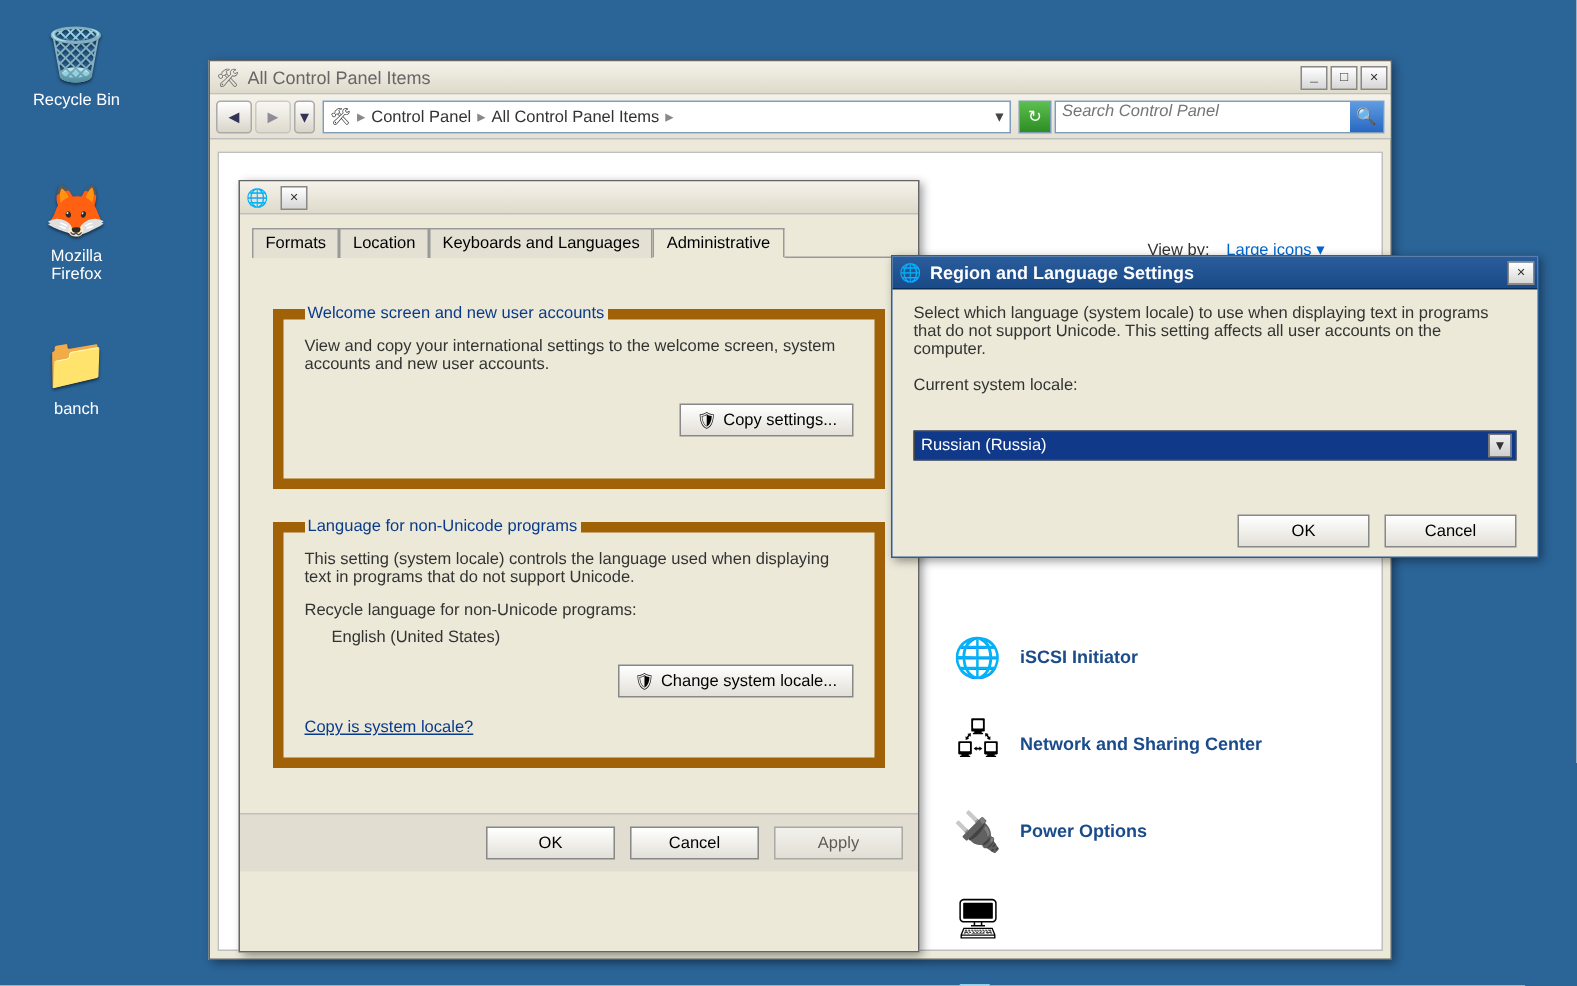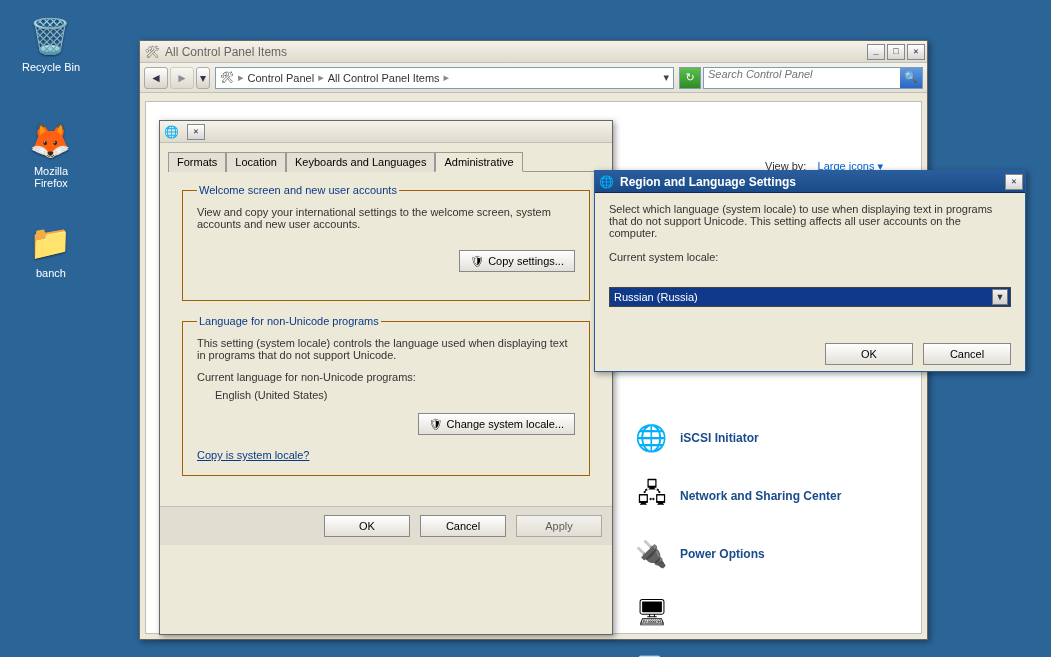--- a/index.html
+++ b/index.html
@@ -190,23 +190,24 @@
   .tab.active {
     background:#ece9d8;
     border-bottom:1px solid #ece9d8;
   }
   .tabbody {
     margin:0 8px 8px;
     padding: 12px 12px 8px;
     background:#ece9d8;
   }
   fieldset.inner {
-    border:1px solid #a16207;
+    border:7px solid #a16207;
     padding: 10px 14px 14px;
     margin-bottom:14px;
+    margin-top:19px;
   }
   fieldset.inner legend {
     color:#0a3a8a;
     font-size:11px;
     padding:0 2px;
   }
   .linklike { color:#0a3a8a; text-decoration:underline; cursor:pointer; }
   .btn {
     min-width: 86px;
     height: 22px;
@@ -362,21 +363,21 @@
         <button class="btn">
           <span class="shield">🛡</span>
           <span>Copy settings...</span>
         </button>
       </div>
     </fieldset>
 
     <fieldset class="inner">
       <legend>Language for non-Unicode programs</legend>
       <div style="color:#333;margin-bottom:10px">This setting (system locale) controls the language used when displaying text in programs that do not support Unicode.</div>
-      <div style="color:#333;margin-bottom:6px">Current language for non-Unicode programs:</div>
+      <div style="color:#333;margin-bottom:6px">Recycle language for non-Unicode programs:</div>
       <div style="color:#333;margin:0 0 12px 18px">English (United States)</div>
       <div style="text-align:right;margin-bottom:14px">
         <button class="btn">
           <span class="shield">🛡</span>
           <span>Change system locale...</span>
         </button>
       </div>
       <div class="linklike">Copy is system locale?</div>
     </fieldset>
 

